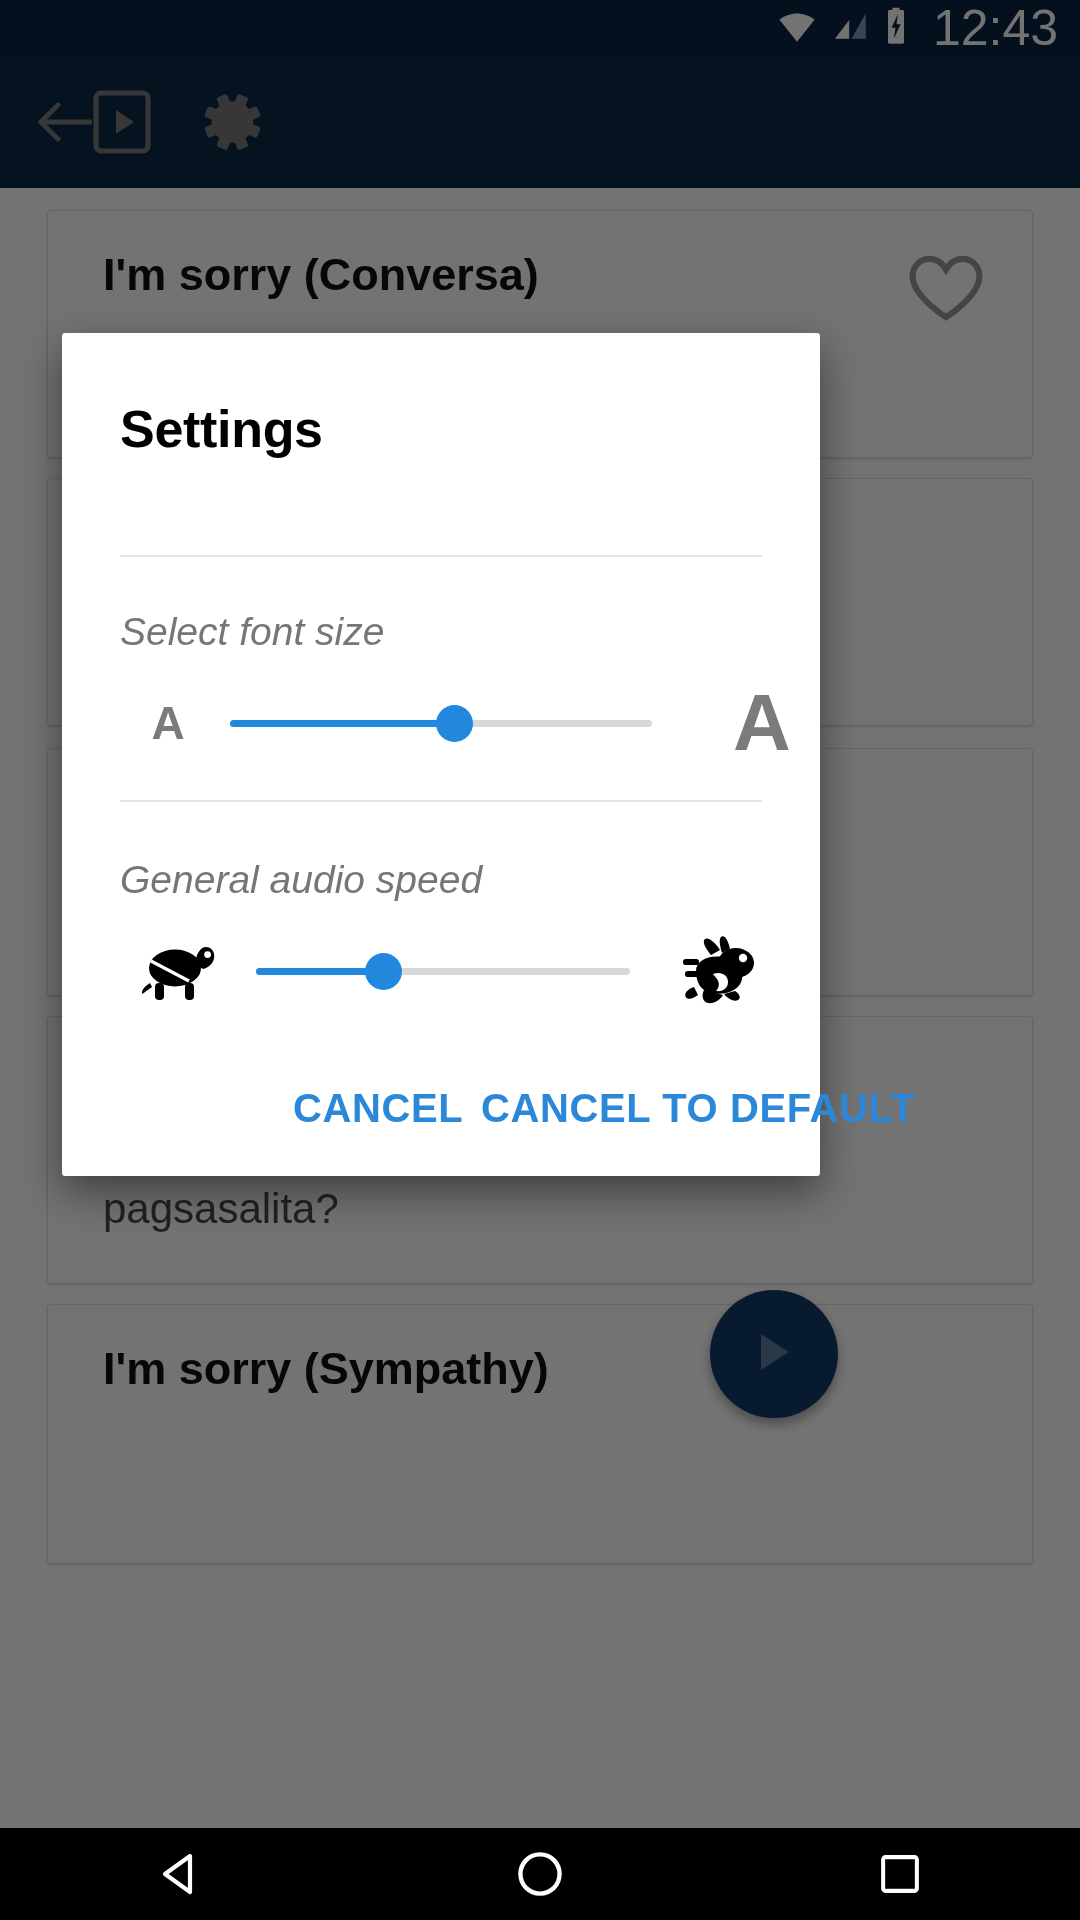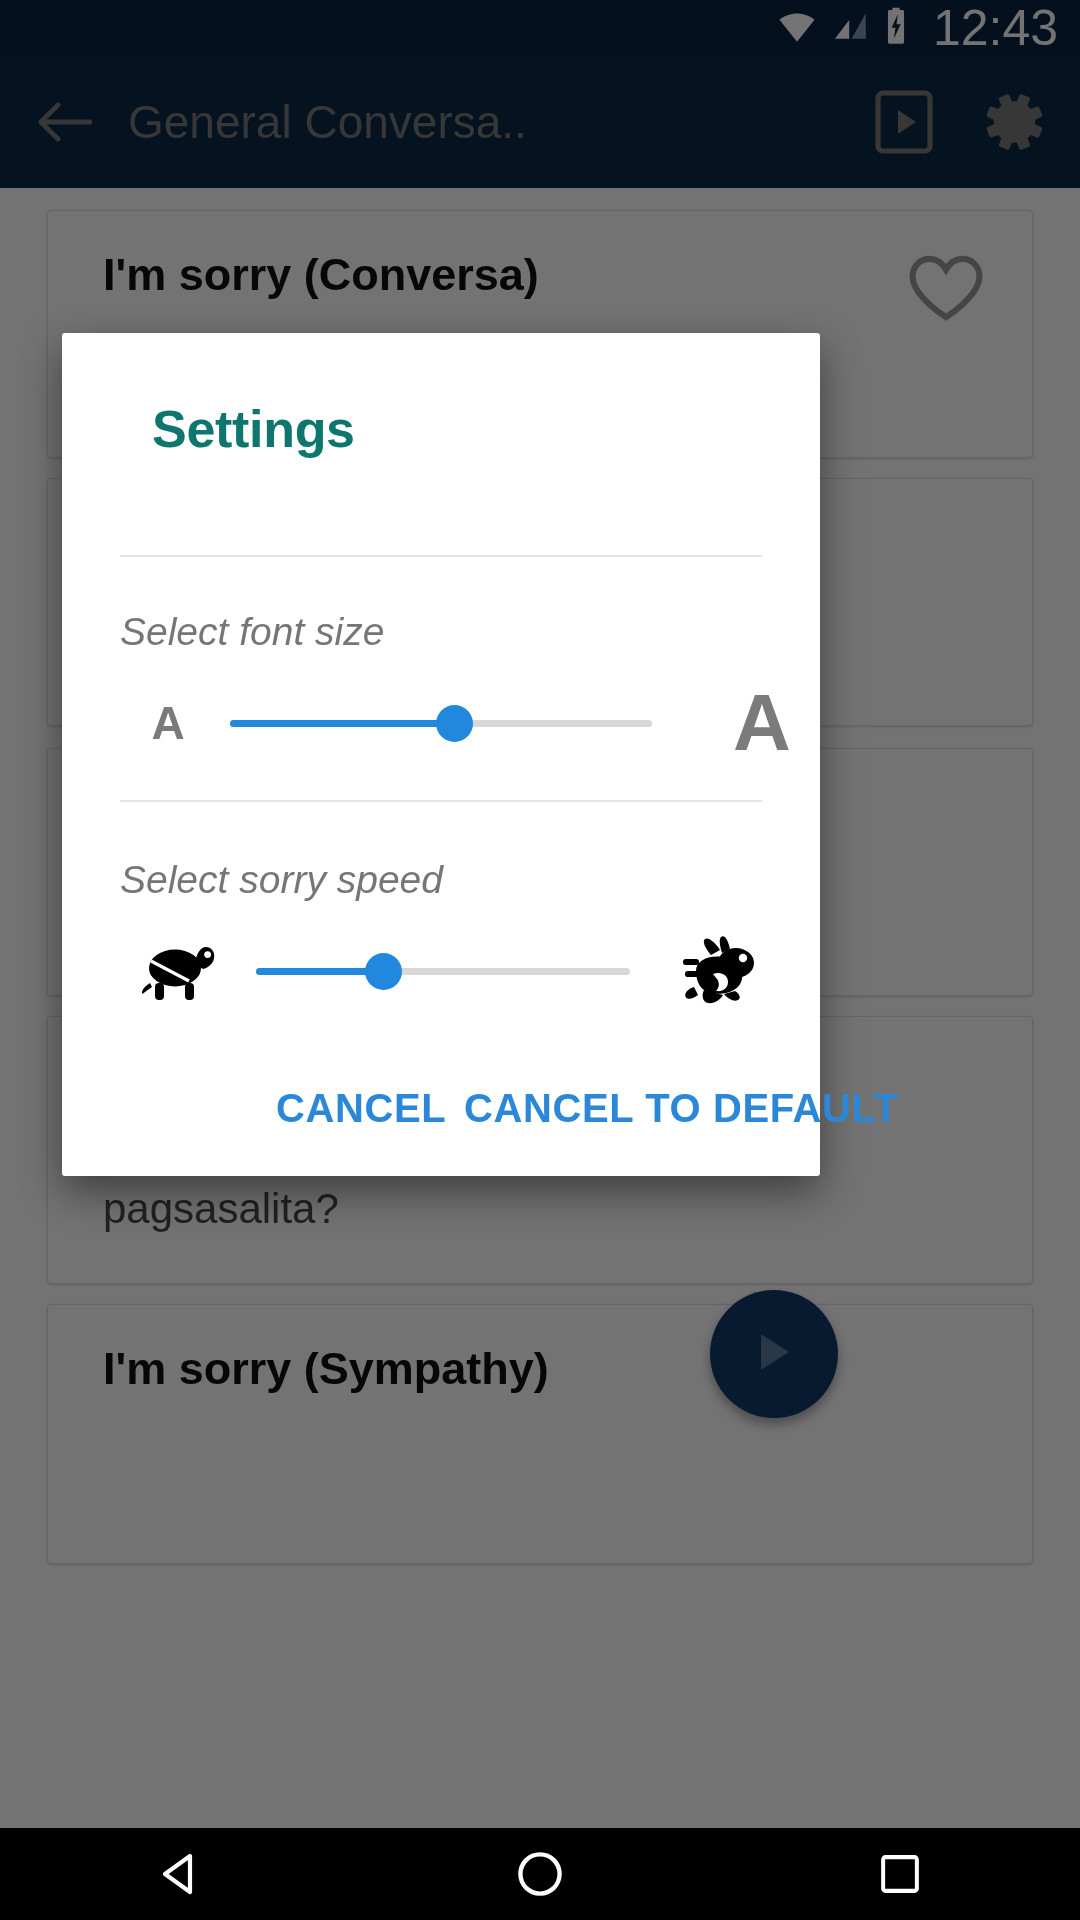--- a/index.html
+++ b/index.html
@@ -155,23 +155,22 @@
     z-index: 60;
     box-shadow: 0 16px 40px rgba(0,0,0,0.45);
     box-sizing: border-box;
   }
   #dialog-title {
     position: absolute;
     left: 58px;
     top: 66px;
     font-size: 52px;
     font-weight: 700;
-    color: #0f766e;
+    color: #000000;
     letter-spacing: -0.3px;
-    margin-left: 32px;
   }
   .divider {
     position: absolute;
     left: 58px;
     width: 642px;
     height: 2px;
     background: #e4e4e4;
   }
   #divider-1 { top: 222px; }
   #divider-2 { top: 467px; }
@@ -250,21 +249,21 @@
     display: flex;
     align-items: center;
     justify-content: center;
   }
   #turtle-icon-wrap { left: 72px; width: 90px; height: 76px; }
   #rabbit-icon-wrap { left: 616px; width: 100px; height: 76px; }
 
   
   #dialog-actions {
     position: absolute;
-    left: 0;
+    left: 17px;
     top: 735px;
     width: 678px;
     height: 92px;
   }
   .dlg-btn {
     position: absolute;
     top: 0;
     height: 80px;
     line-height: 80px;
     font-size: 40px;
@@ -330,21 +329,20 @@
     </div>
   </div>
 
   <div id="app-bar">
     <div class="scrim"></div>
     <span class="ab-item">
       <svg width="56" height="46" viewBox="0 0 28 23">
         <path d="M27 11.5 H3 M11 3 L2.4 11.5 L11 20" stroke="#7a7a7a" stroke-width="2.4" fill="none" stroke-linecap="round" stroke-linejoin="round"></path>
       </svg>
     </span>
-    <span id="app-bar-title" class="ab-item">General Conversa..</span>
     <span class="ab-item" style="margin-right:46px;">
       <svg width="60" height="66" viewBox="0 0 30 33">
         <rect x="2" y="2" width="26" height="29" rx="2.5" fill="none" stroke="#7a7a7a" stroke-width="2.6"></rect>
         <path d="M12 10.5 L21 16.5 L12 22.5 Z" fill="#7a7a7a"></path>
       </svg>
     </span>
     <span class="ab-item">
       <svg width="70" height="70" viewBox="0 0 36 36">
         <path fill="#7a7a7a" d="M18 12.6a5.4 5.4 0 1 0 0 10.8 5.4 5.4 0 0 0 0-10.8zm0 8.1a2.7 2.7 0 1 1 0-5.4 2.7 2.7 0 0 1 0 5.4z"></path>
         <path fill="#7a7a7a" d="M31.2 20.4l-2.9-1.2a10.6 10.6 0 0 0 0-2.4l2.9-1.2a1.3 1.3 0 0 0 .7-1.6l-1.3-3.2a1.3 1.3 0 0 0-1.6-.7l-2.9 1.2a10.8 10.8 0 0 0-1.7-1.7l1.2-2.9a1.3 1.3 0 0 0-.7-1.6L21.7 3.8a1.3 1.3 0 0 0-1.6.7l-1.2 2.9a10.6 10.6 0 0 0-2.4 0l-1.2-2.9a1.3 1.3 0 0 0-1.6-.7l-3.2 1.3a1.3 1.3 0 0 0-.7 1.6l1.2 2.9a10.8 10.8 0 0 0-1.7 1.7l-2.9-1.2a1.3 1.3 0 0 0-1.6.7L3.5 14a1.3 1.3 0 0 0 .7 1.6l2.9 1.2a10.6 10.6 0 0 0 0 2.4l-2.9 1.2a1.3 1.3 0 0 0-.7 1.6l1.3 3.2a1.3 1.3 0 0 0 1.6.7l2.9-1.2a10.8 10.8 0 0 0 1.7 1.7l-1.2 2.9a1.3 1.3 0 0 0 .7 1.6l3.2 1.3a1.3 1.3 0 0 0 1.6-.7l1.2-2.9a10.6 10.6 0 0 0 2.4 0l1.2 2.9a1.3 1.3 0 0 0 1.6.7l3.2-1.3a1.3 1.3 0 0 0 .7-1.6l-1.2-2.9a10.8 10.8 0 0 0 1.7-1.7l2.9 1.2a1.3 1.3 0 0 0 1.6-.7l1.3-3.2a1.3 1.3 0 0 0-.7-1.6z"></path>
@@ -399,21 +397,21 @@
       <div class="slider-track-wrap" id="font-track-wrap">
         <div class="slider-track-bg"></div>
         <div class="slider-track-fill" id="font-fill" style="width: 53%;"></div>
         <div class="slider-thumb" id="font-thumb" style="left: 53%;"></div>
       </div>
       <span class="size-glyph" id="glyph-large">A</span>
     </div>
 
     <div class="divider" id="divider-2"></div>
 
-    <div class="section-label" id="audio-speed-label">Select sorry speed</div>
+    <div class="section-label" id="audio-speed-label">General audio speed</div>
 
     <div class="slider-row" id="audio-speed-row">
       <span class="animal-icon" id="turtle-icon-wrap">
         <svg width="88" height="72" viewBox="0 0 44 36">
           <ellipse cx="20" cy="16.5" rx="13" ry="9.2" fill="#000000"></ellipse>
           <path d="M7.5 19 C9 22.5 13.5 25 20 25 C26.5 25 31 22.5 32.5 19 Z" fill="#000000"></path>
           <path d="M30 14.5 C30.5 9 33 6 35.5 6 C38 6 39.6 8 39.6 10.6 C39.6 13.4 37.6 16 34 17 Z" fill="#000000"></path>
           <circle cx="36.3" cy="9.8" r="1.7" fill="#ffffff"></circle>
           <rect x="10" y="24" width="4.5" height="8.5" rx="2" fill="#000000"></rect>
           <rect x="25" y="24" width="4.5" height="8.5" rx="2" fill="#000000"></rect>

